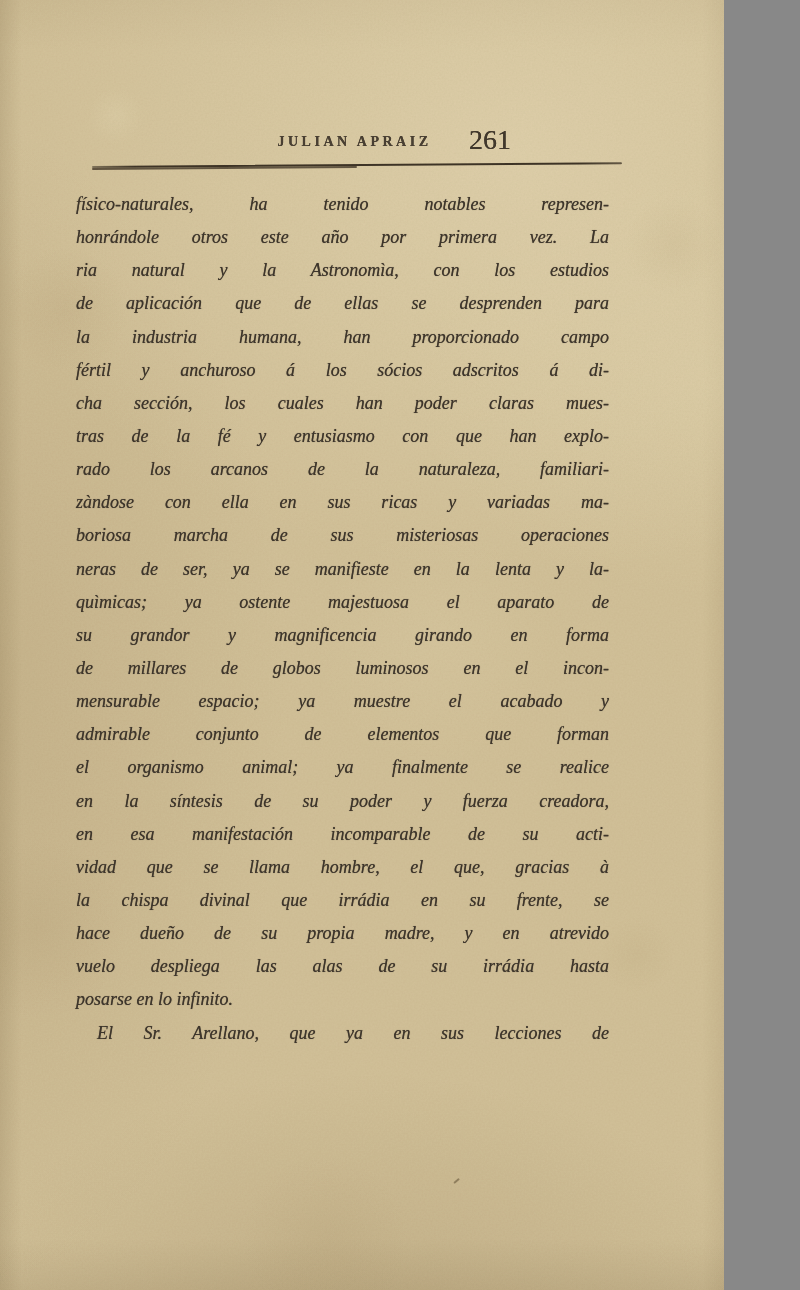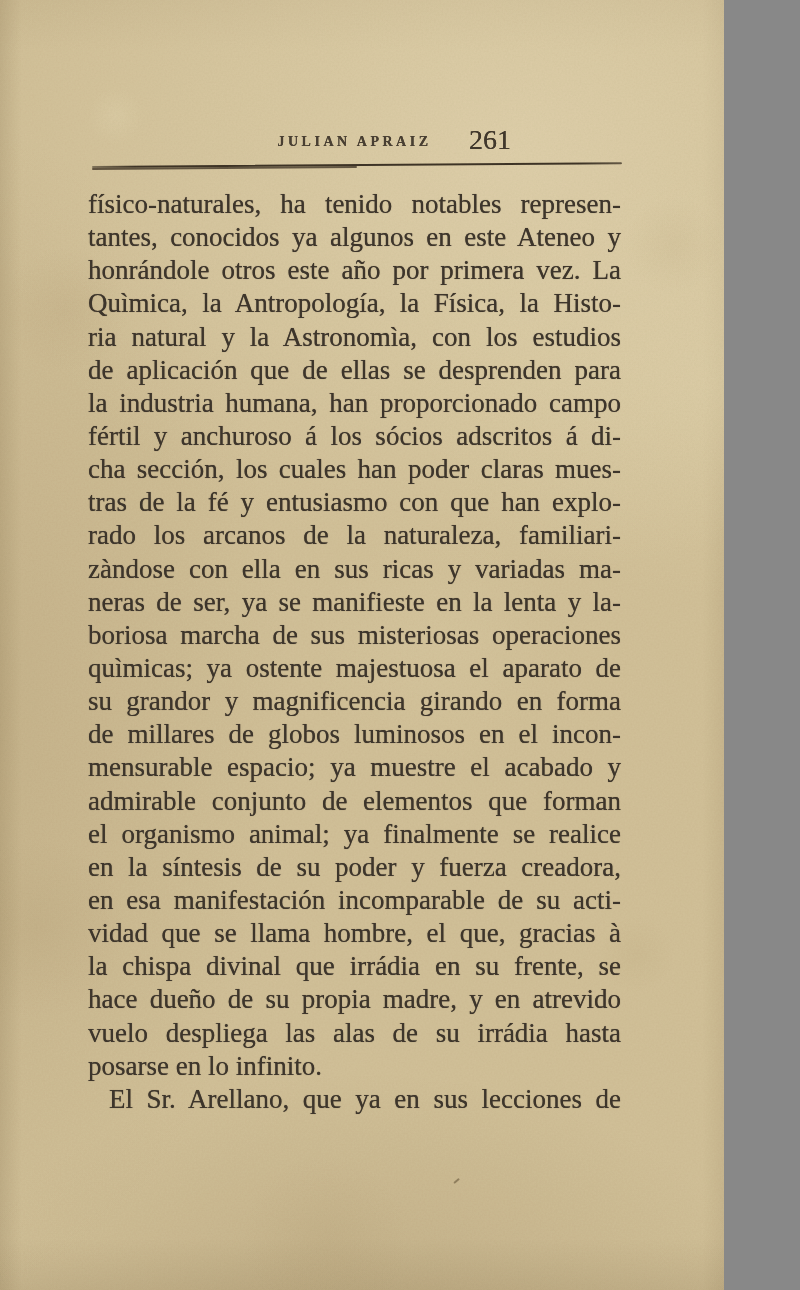--- a/index.html
+++ b/index.html
@@ -48,25 +48,26 @@
     transform:rotate(-0.4deg);transform-origin:left center;
     border-radius:1px;
   }
   .header-rule-overlap{
     position:absolute;top:167.5px;left:92px;width:265px;height:2px;
     background:#453a2b;opacity:.8;
     transform:rotate(-0.45deg);transform-origin:left center;
     border-radius:1px;
   }
   .body-text{
-    position:absolute;top:188px;left:88px;width:533px;
+    position:absolute;top:188px;left:76px;width:533px;
     color:#3e362c;
-    font-size:27px;
+    font-size:18px;
     line-height:33.15px;
     text-shadow:0 0 .7px rgba(62,54,44,.85);
+    font-style:italic;
   }
   .line{
     text-align:justify;
     
     text-align-last:justify;
     white-space:normal;
     height:33.15px;overflow:visible;
   }
   .line.no-just{text-align:center;text-align-last:left;}
   .line.indent{padding-left:21px;}
@@ -85,33 +86,31 @@
 
   <div class="running-header">
     <div class="header-author">JULIAN APRAIZ</div>
     <div class="header-pagenum">261</div>
     <div class="header-rule"></div>
     <div class="header-rule-overlap"></div>
   </div>
 
   <div class="body-text">
       <div class="line">físico-naturales, ha tenido notables represen-</div>
-      <div class="line">tantes, conocidos ya algunos en este Ateneo y</div>
       <div class="line">honrándole otros este año por primera vez. La</div>
-      <div class="line">Quìmica, la Antropología, la Física, la Histo-</div>
       <div class="line">ria natural y la Astronomìa, con los estudios</div>
       <div class="line">de aplicación que de ellas se desprenden para</div>
       <div class="line">la industria humana, han proporcionado campo</div>
       <div class="line">fértil y anchuroso á los sócios adscritos á di-</div>
       <div class="line">cha sección, los cuales han poder claras mues-</div>
       <div class="line">tras de la fé y entusiasmo con que han explo-</div>
       <div class="line">rado los arcanos de la naturaleza, familiari-</div>
       <div class="line">zàndose con ella en sus ricas y variadas ma-</div>
+      <div class="line">boriosa marcha de sus misteriosas operaciones</div>
       <div class="line">neras de ser, ya se manifieste en la lenta y la-</div>
-      <div class="line">boriosa marcha de sus misteriosas operaciones</div>
       <div class="line">quìmicas; ya ostente majestuosa el aparato de</div>
       <div class="line">su grandor y magnificencia girando en forma</div>
       <div class="line">de millares de globos luminosos en el incon-</div>
       <div class="line">mensurable espacio; ya muestre el acabado y</div>
       <div class="line">admirable conjunto de elementos que forman</div>
       <div class="line">el organismo animal; ya finalmente se realice</div>
       <div class="line">en la síntesis de su poder y fuerza creadora,</div>
       <div class="line">en esa manifestación incomparable de su acti-</div>
       <div class="line">vidad que se llama hombre, el que, gracias à</div>
       <div class="line">la chispa divinal que irrádia en su frente, se</div>

